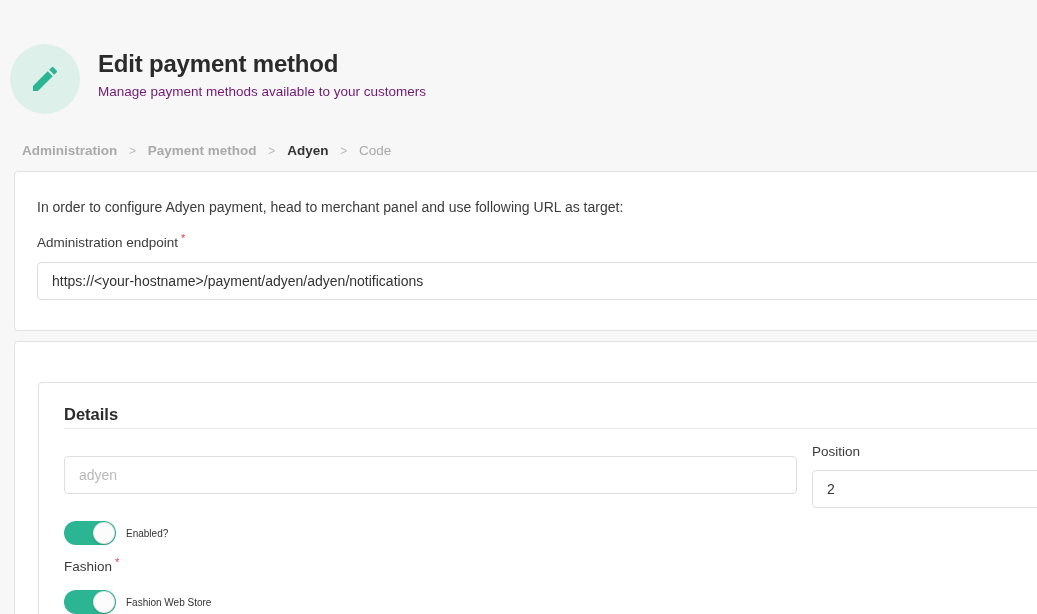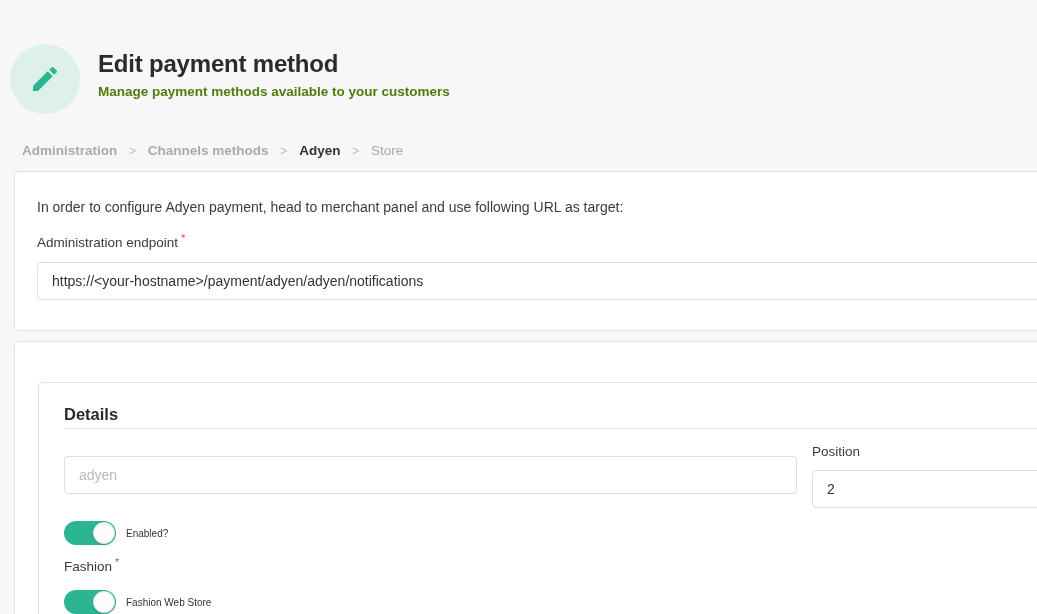--- a/index.html
+++ b/index.html
@@ -36,22 +36,21 @@
   .page-title {
     font-size: 24px;
     font-weight: 700;
     color: #2b2b2b;
     letter-spacing: -0.2px;
     line-height: 1.15;
   }
   .page-subtitle {
     margin-top: 6px;
     font-size: 13.5px;
-    color: #4d7c0f;
-    font-weight: bold;
+    color: #701a75;
   }
 
   
   .breadcrumb {
     margin: 30px 0 0 22px;
     font-size: 13.5px;
     color: #aaa;
     line-height: 14px;
   }
   .breadcrumb a {
@@ -184,25 +183,25 @@
       </div>
       <div class="header-text">
         <h1 class="page-title">Edit payment method</h1>
         <p class="page-subtitle">Manage payment methods available to your customers</p>
       </div>
     </div>
 
     <nav class="breadcrumb">
       <a>Administration</a>
       <span class="sep">&gt;</span>
-      <a>Channels methods</a>
+      <a>Payment method</a>
       <span class="sep">&gt;</span>
       <a class="current">Adyen</a>
       <span class="sep">&gt;</span>
-      <span class="muted">Store</span>
+      <span class="muted">Code</span>
     </nav>
 
     <section class="card info-card">
       <p class="message">In order to configure Adyen payment, head to merchant panel and use following URL as target:</p>
       <label class="field-label">
         <span>Administration endpoint</span><span class="req">*</span>
       </label>
       <input class="text-input" type="text" value="https://&lt;your-hostname&gt;/payment/adyen/adyen/notifications" style="">
     </section>
 

